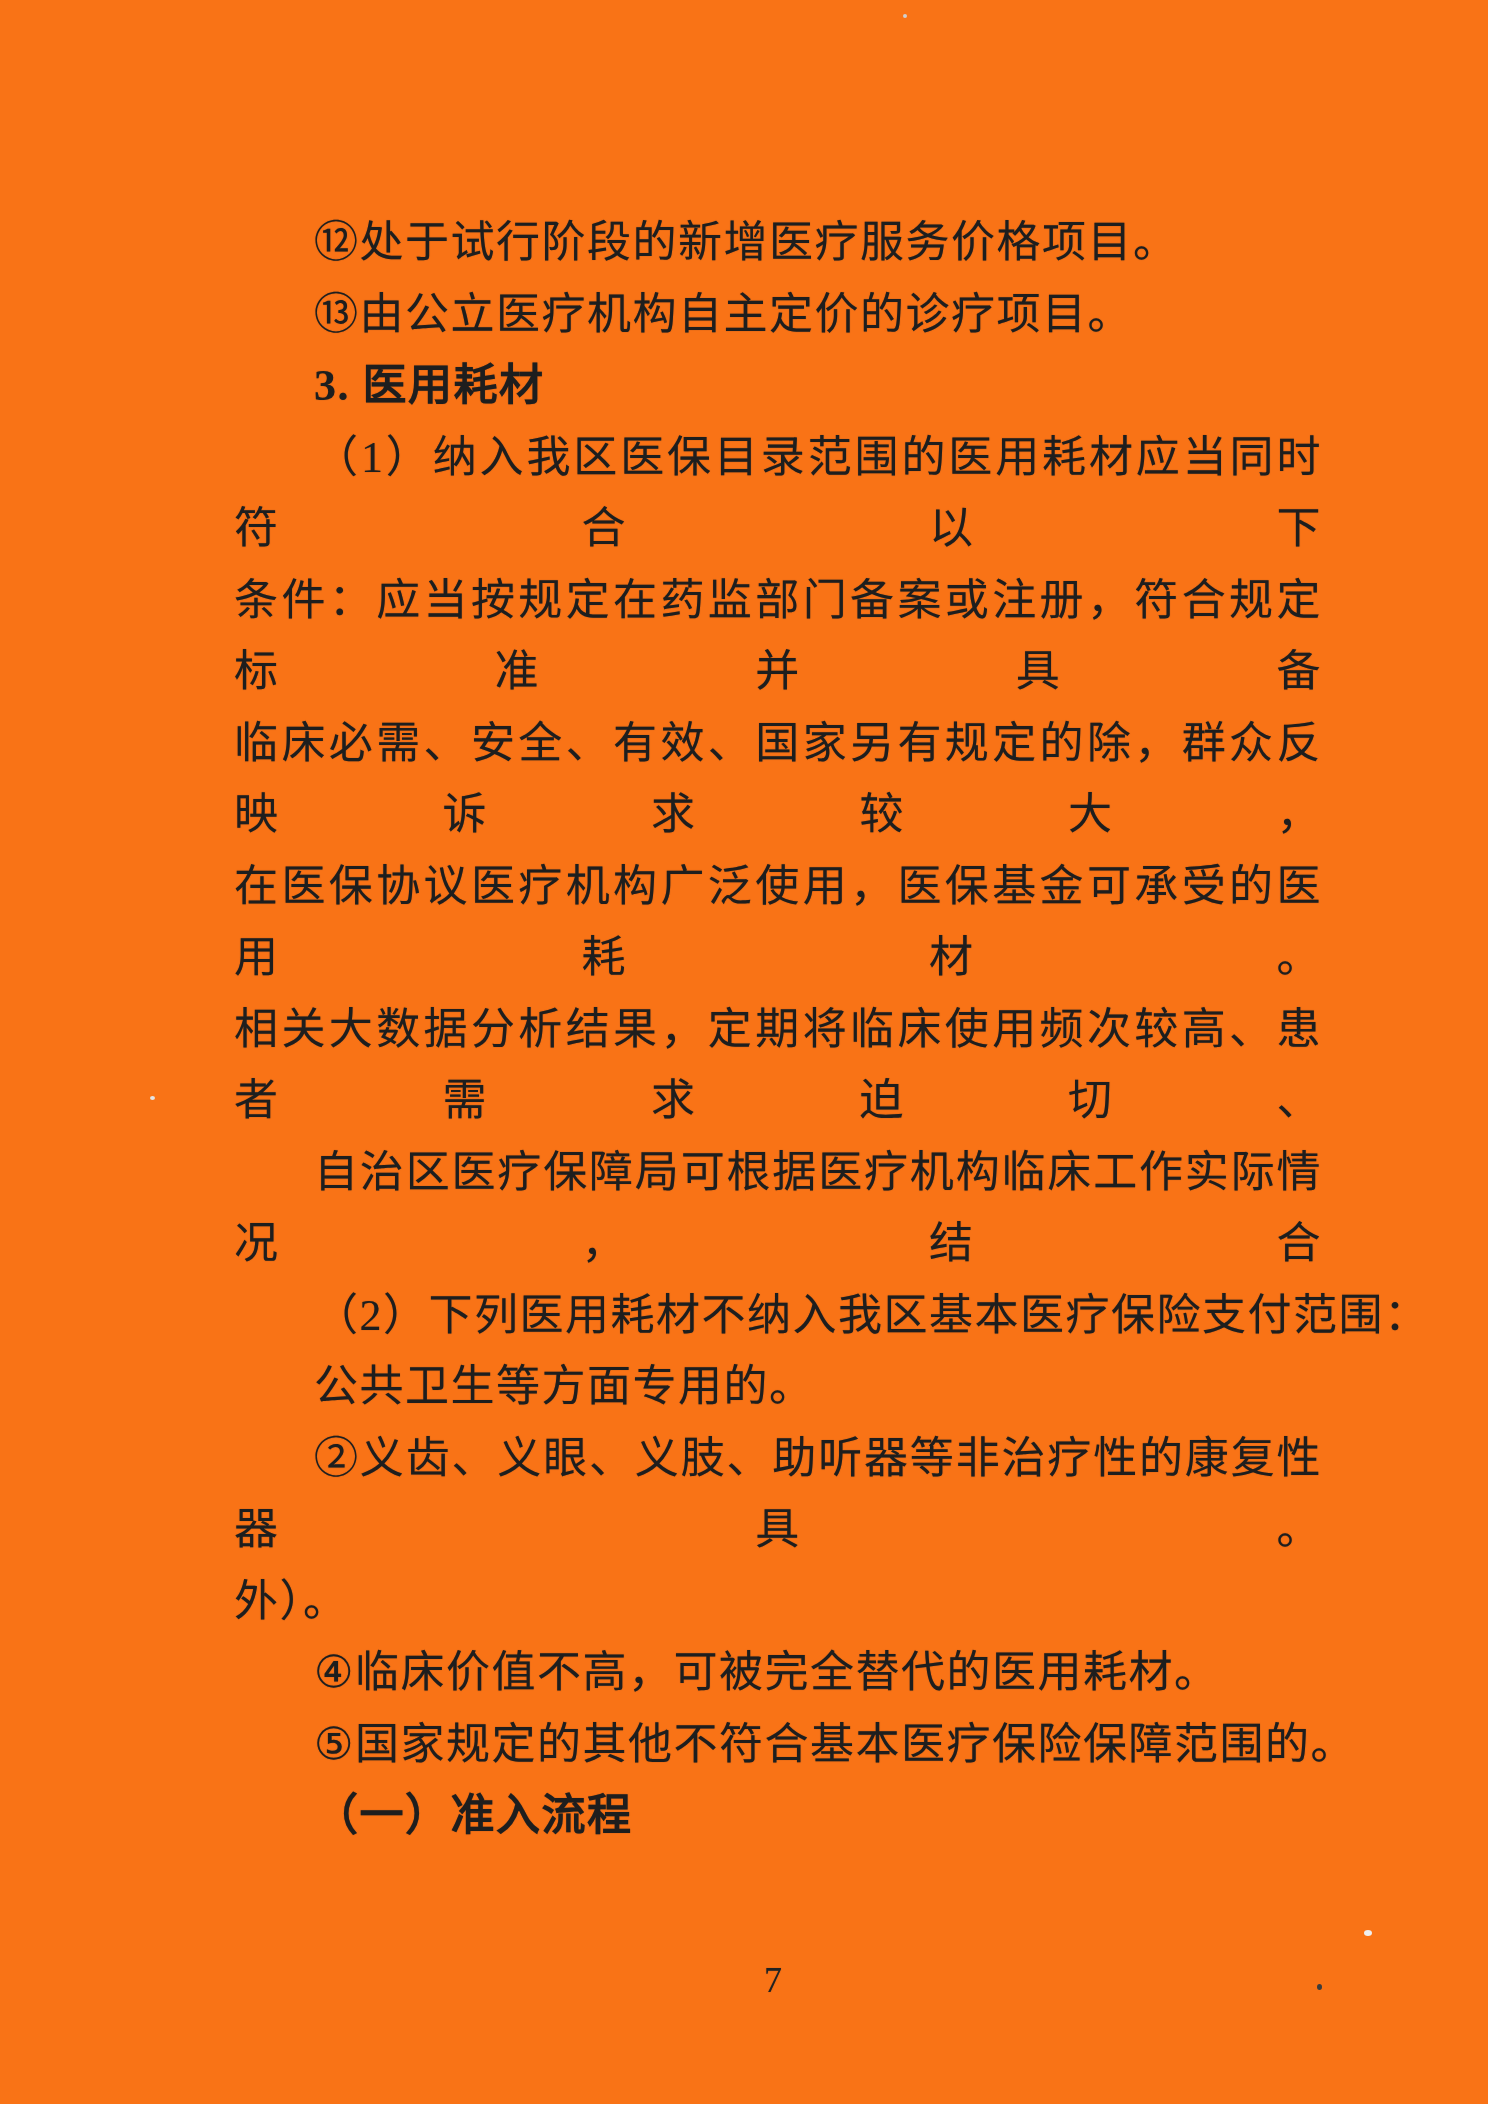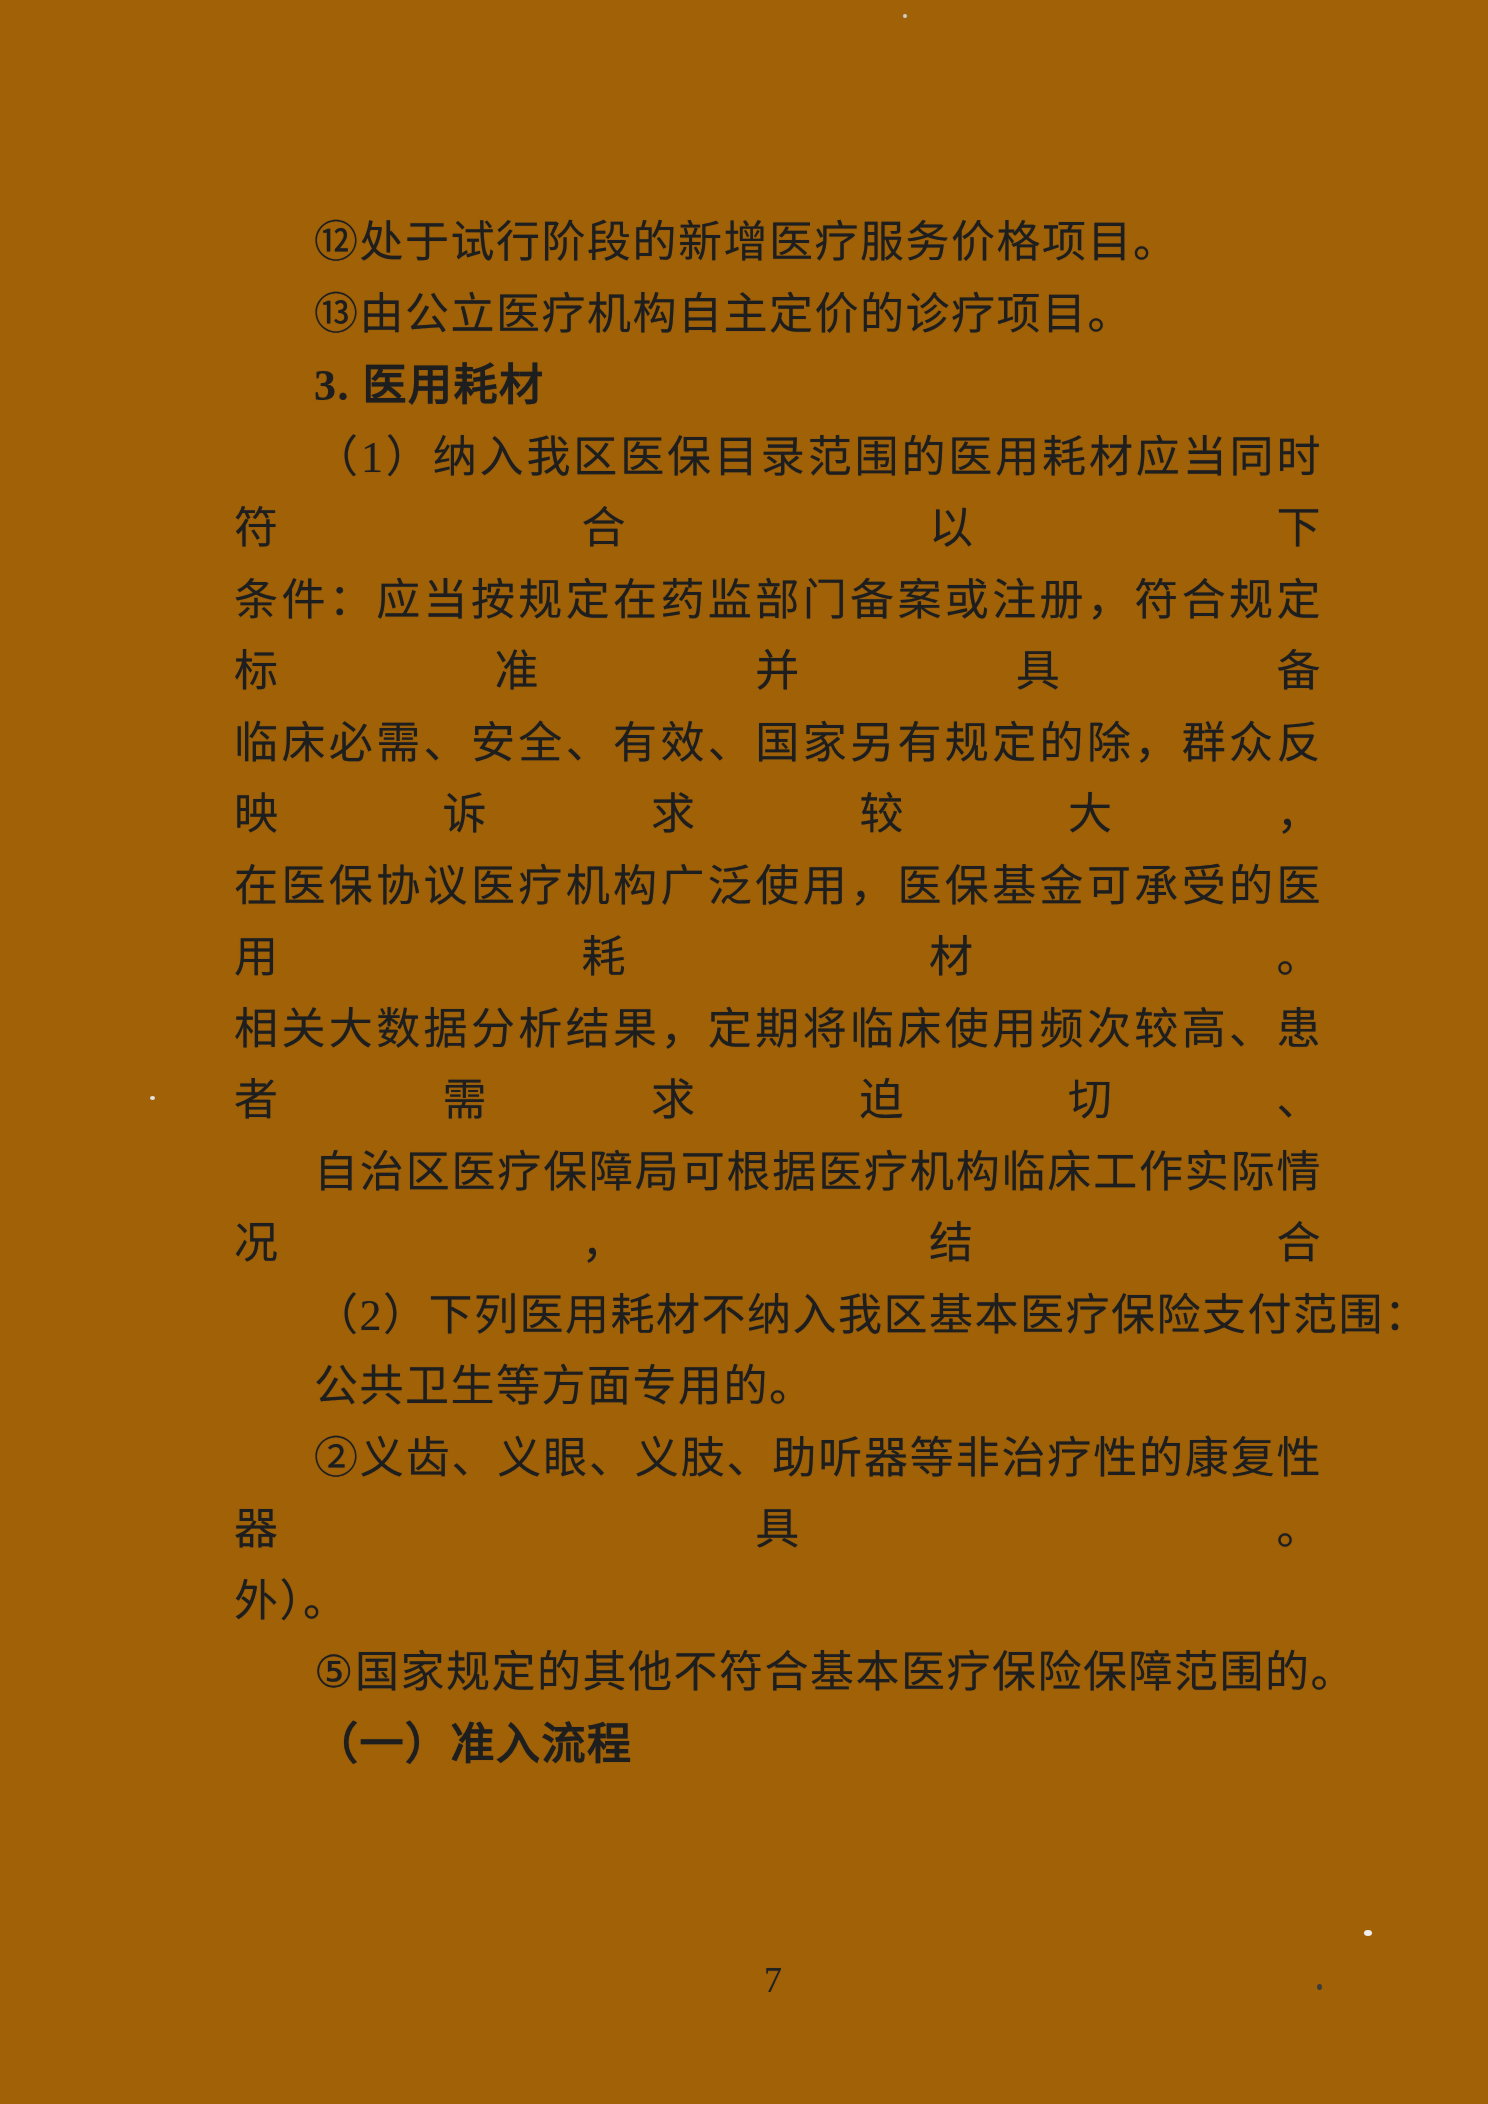--- a/index.html
+++ b/index.html
@@ -4,21 +4,21 @@
 <style>
   html, body {
     margin: 0;
     padding: 0;
     background: #e8e8e8;
   }
   .page {
     position: relative;
     width: 1488px;
     height: 2104px;
-    background: #a16207;
+    background: #f97316;
     overflow: hidden;
     font-family: "Liberation Serif", "DejaVu Serif", "DejaVu Sans", serif;
     color: #1e1e1e;
   }
   .text-block {
     position: absolute;
     left: 234px;
     top: 207px;
     width: 1088px;
   }
@@ -75,20 +75,21 @@
     <p class="ln indent justify">（1）纳入我区医保目录范围的医用耗材应当同时符合以下</p>
     <p class="ln justify">条件：应当按规定在药监部门备案或注册，符合规定标准并具备</p>
     <p class="ln justify">临床必需、安全、有效、国家另有规定的除，群众反映诉求较大，</p>
     <p class="ln justify">在医保协议医疗机构广泛使用，医保基金可承受的医用耗材。</p>
     <p class="ln justify">相关大数据分析结果，定期将临床使用频次较高、患者需求迫切、</p>
     <p class="ln indent justify">自治区医疗保障局可根据医疗机构临床工作实际情况，结合</p>
     <p class="ln indent">（2）下列医用耗材不纳入我区基本医疗保险支付范围：</p>
     <p class="ln indent">公共卫生等方面专用的。</p>
     <p class="ln indent justify">②义齿、义眼、义肢、助听器等非治疗性的康复性器具。</p>
     <p class="ln">外）。</p>
+    <p class="ln indent">④临床价值不高，可被完全替代的医用耗材。</p>
     <p class="ln indent">⑤国家规定的其他不符合基本医疗保险保障范围的。</p>
     <p class="ln indent bold">（一）准入流程</p>
 
   </main>
 
   <div class="page-number">7</div>
 
   <i class="speck s1"></i>
   <i class="speck s2"></i>
   <i class="speck s3"></i>

